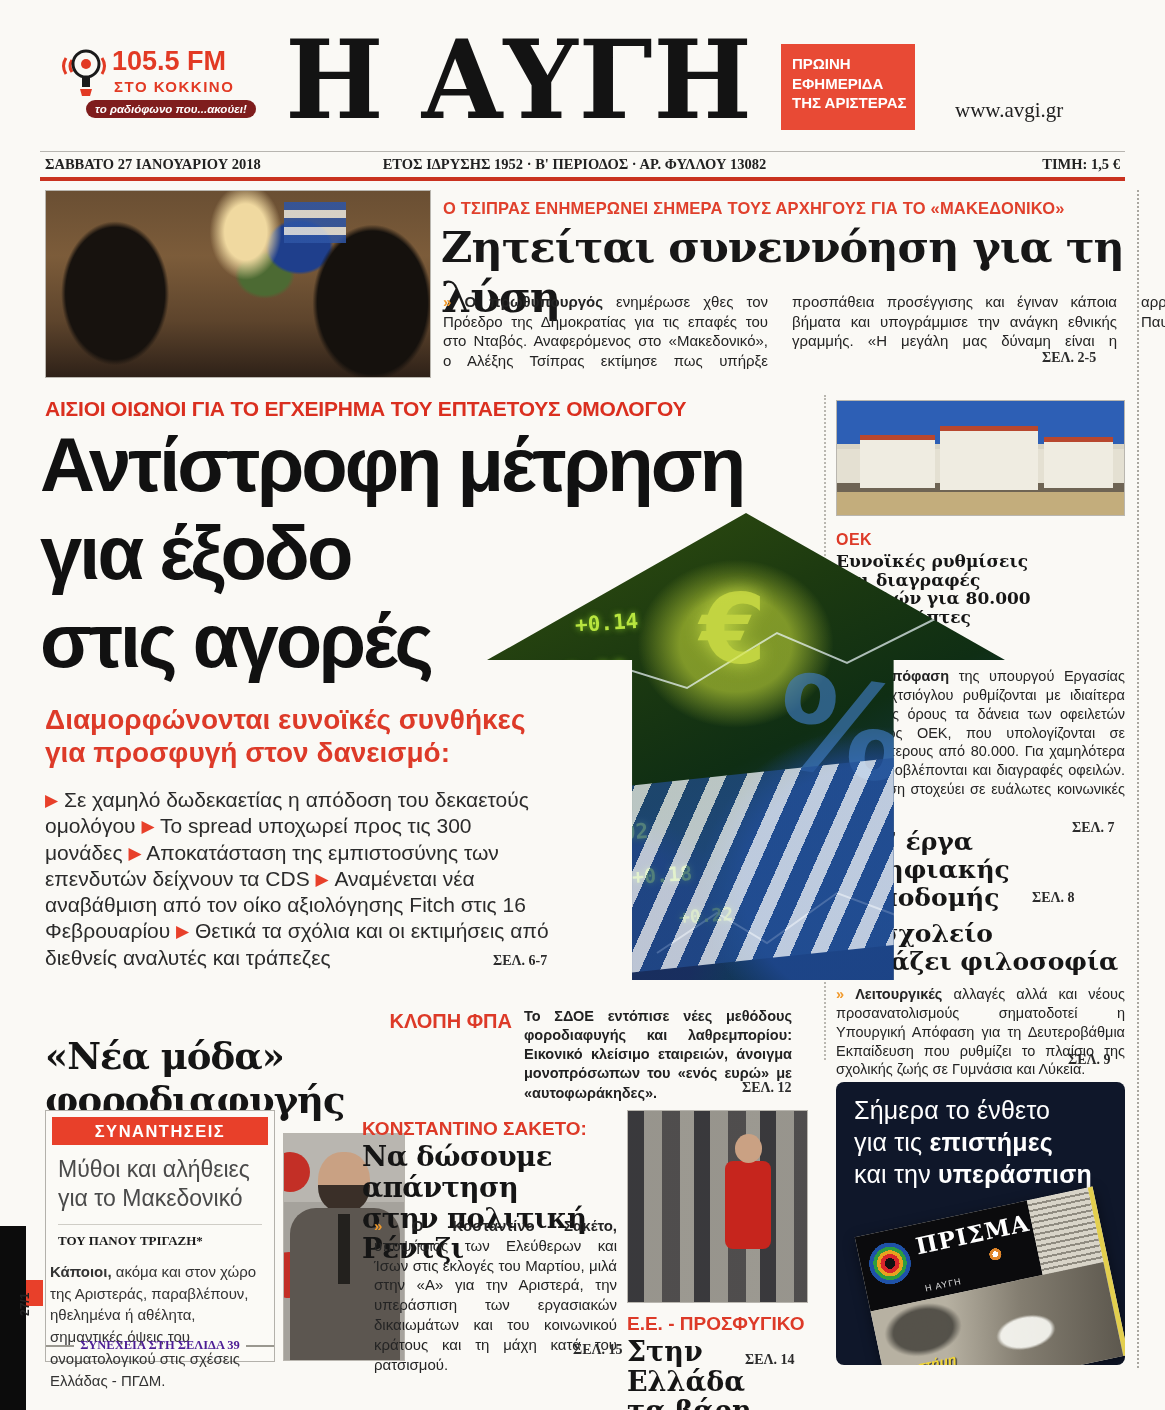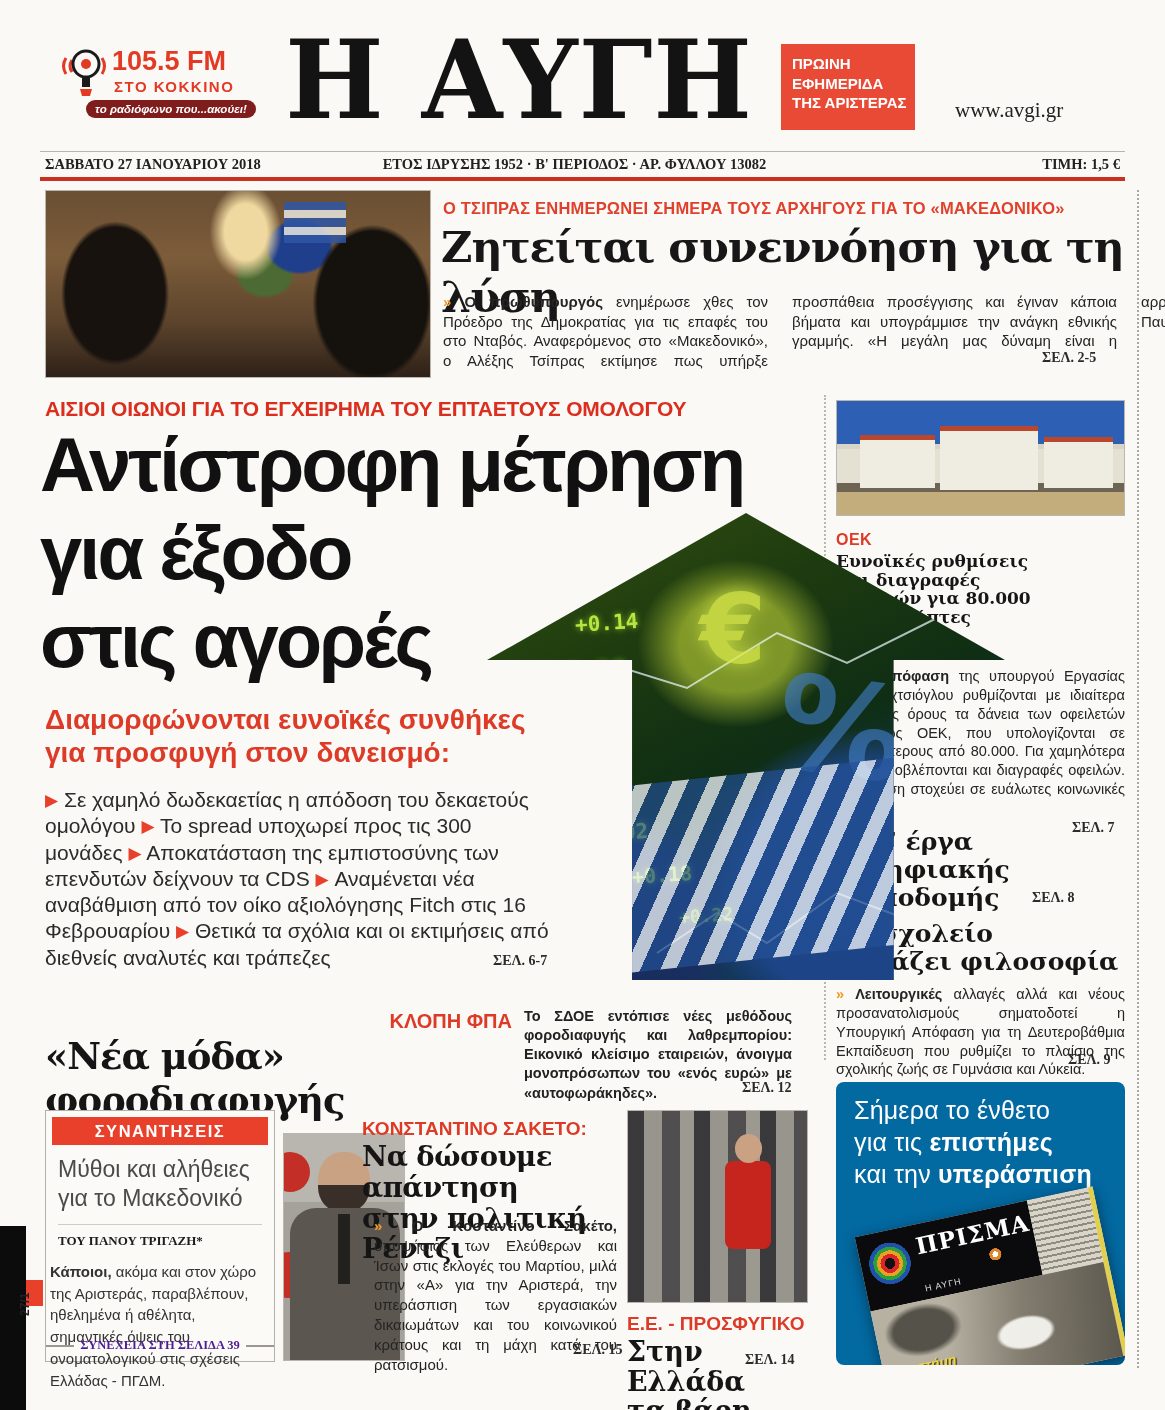--- a/index.html
+++ b/index.html
@@ -150,21 +150,21 @@
        repeating-linear-gradient(90deg, rgba(40,40,45,.85) 0 16px, rgba(120,118,112,.15) 16px 34px, rgba(60,58,60,.8) 34px 52px, rgba(150,148,140,.2) 52px 66px),
        linear-gradient(180deg,#9d9a92 0 100%);}
   .kid{position:absolute;left:54%;top:26%;width:26%;height:46%;border-radius:8px;background:#c6251d;}
   .kid-head{position:absolute;left:60%;top:12%;width:15%;height:15%;border-radius:50%;background:#caa183;}
   .ee-kicker{left:627px;top:1313px;width:190px;font-size:19px;font-weight:bold;color:#dd3a28;}
   .ee-head{left:627px;top:1337px;width:200px;font-family:"DejaVu Serif",serif;font-weight:bold;
            font-size:27px;line-height:1.1;color:#151515;}
   .ee-ref{left:745px;top:1352px;}
 
   
-  .adbox{left:836px;top:1082px;width:289px;height:283px;background:#0369a1;border-radius:8px;overflow:hidden;}
+  .adbox{left:836px;top:1082px;width:289px;height:283px;background:#0f172a;border-radius:8px;overflow:hidden;}
   .ad-l{position:absolute;left:18px;color:#fff;font-size:25px;font-weight:300;letter-spacing:.2px;}
   .ad-l1{top:14px;}
   .ad-l2{top:46px;}
   .ad-l3{top:78px;}
   .ad-b{font-weight:bold;}
   .prisma{position:absolute;left:34px;top:128px;width:238px;height:172px;background:#f2efe6;
           transform:rotate(-12deg);box-shadow:0 4px 14px rgba(0,0,0,.45);border-right:5px solid #e3cf4e;}
   .pr-head{position:absolute;left:0;top:0;width:74%;height:44%;background:#0b0b0d;}
   .pr-swirl{position:absolute;left:8px;top:12px;width:42px;height:42px;border-radius:50%;
      background:radial-gradient(circle at 50% 50%, #111 0 18%, #d8262b 18% 32%, #e8a21f 32% 44%, #2e9e3f 44% 56%, #1f52a8 56% 70%, #14141a 70%);}

